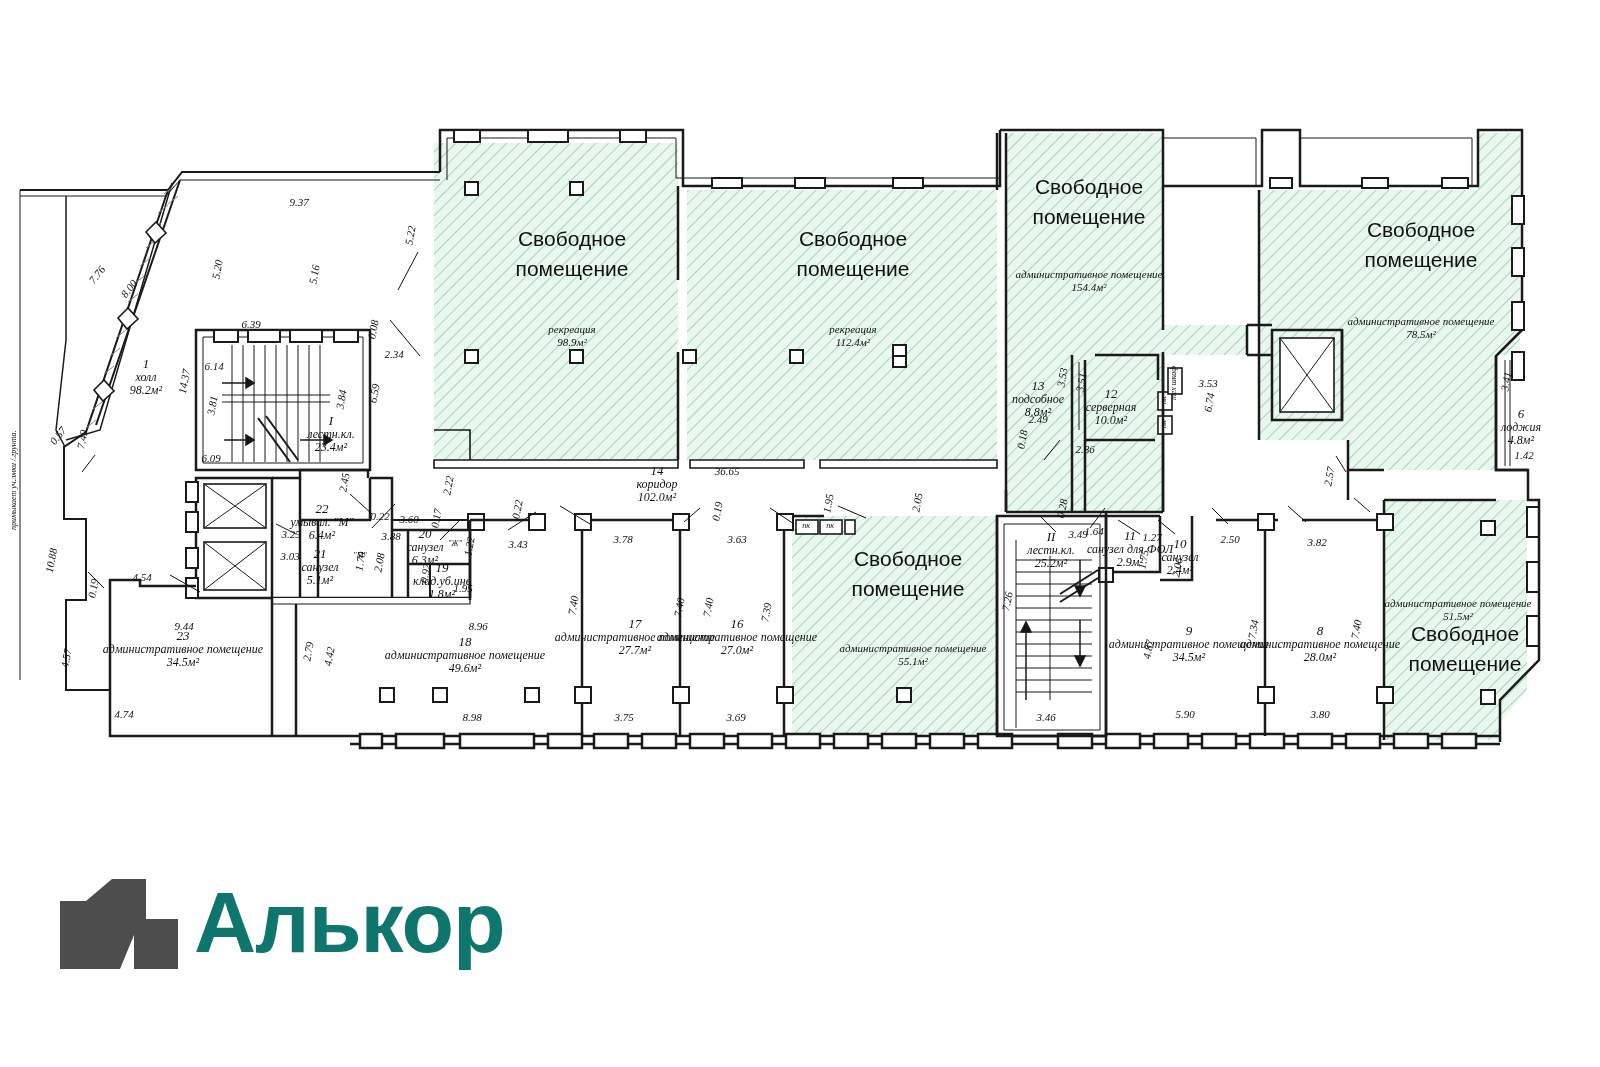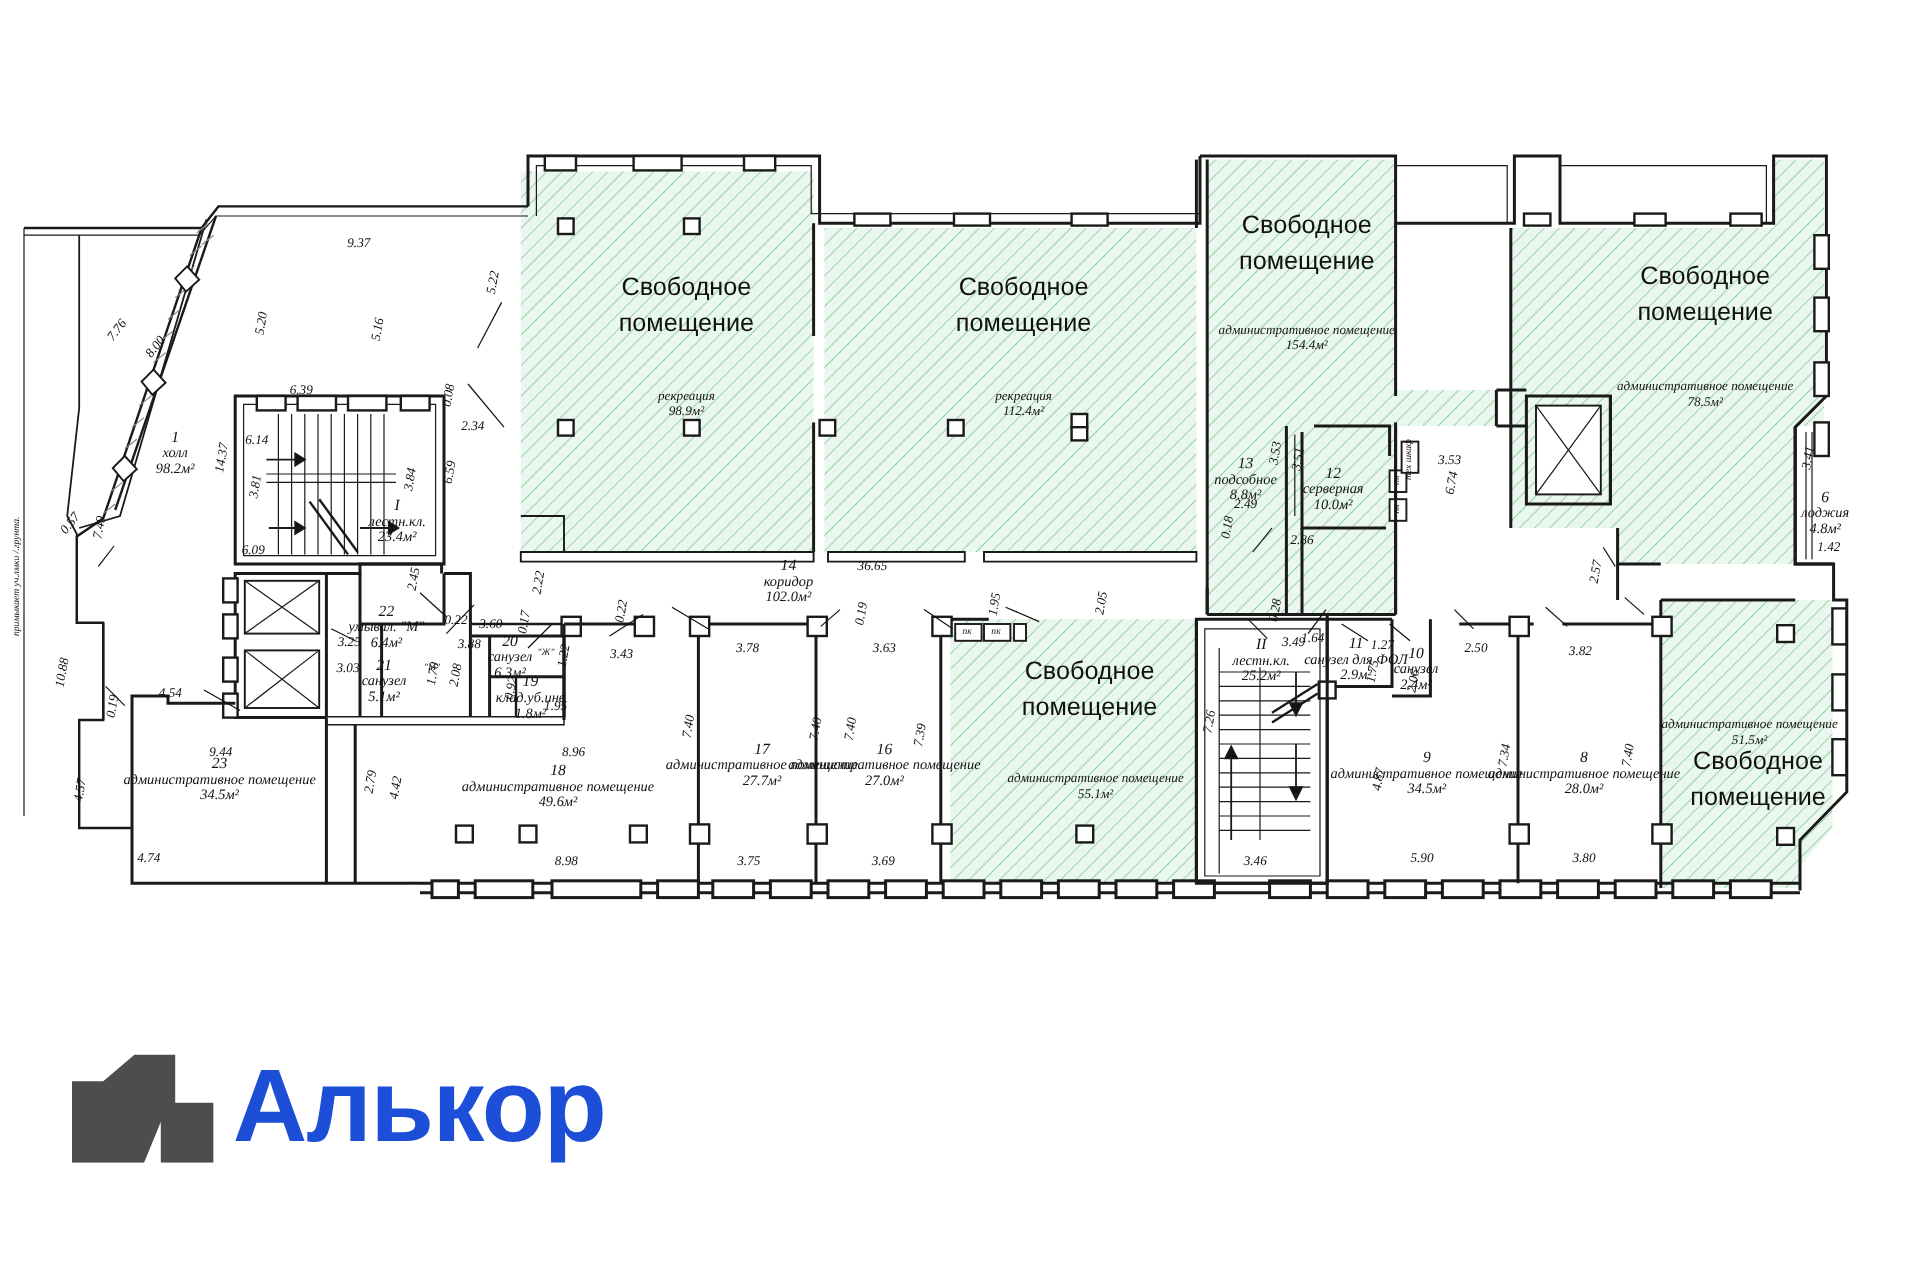--- a/index.html
+++ b/index.html
@@ -3,21 +3,21 @@
 <meta charset="utf-8">
 <style>
   html,body{margin:0;padding:0;background:#ffffff;}
   body{width:1600px;height:1067px;font-family:"Liberation Sans",sans-serif;position:relative;overflow:hidden;}
   #plan{position:absolute;left:0;top:0;width:1600px;height:1067px;}
   .free-label{font-family:"Liberation Sans",sans-serif;font-weight:400;fill:#111;}
   .room-it{font-family:"Liberation Serif",serif;font-style:italic;fill:#111;}
   .dim{font-family:"Liberation Serif",serif;font-style:italic;fill:#111;font-size:11px;}
   .tiny{font-family:"Liberation Serif",serif;font-style:italic;fill:#111;font-size:8px;}
   #logo-wrap{position:absolute;left:60px;top:875px;display:flex;align-items:center;gap:16px;}
-  #logo-text{font-family:"Liberation Sans",sans-serif;font-weight:700;font-size:86px;color:#1d4ed8;letter-spacing:-1px;line-height:1;}
+  #logo-text{font-family:"Liberation Sans",sans-serif;font-weight:700;font-size:86px;color:#0f766e;letter-spacing:-1px;line-height:1;}
 </style>
 </head>
 <body>
 
 <svg id="plan" viewBox="0 0 1600 1067" xmlns="http://www.w3.org/2000/svg">
   <defs>
     <pattern id="greenHatch" width="9" height="9" patternTransform="rotate(45)" patternUnits="userSpaceOnUse">
       <rect width="9" height="9" fill="#eaf7ee"></rect>
       <line x1="0" y1="0" x2="0" y2="9" stroke="#86ca9f" stroke-width="1.4"></line>
     </pattern>

